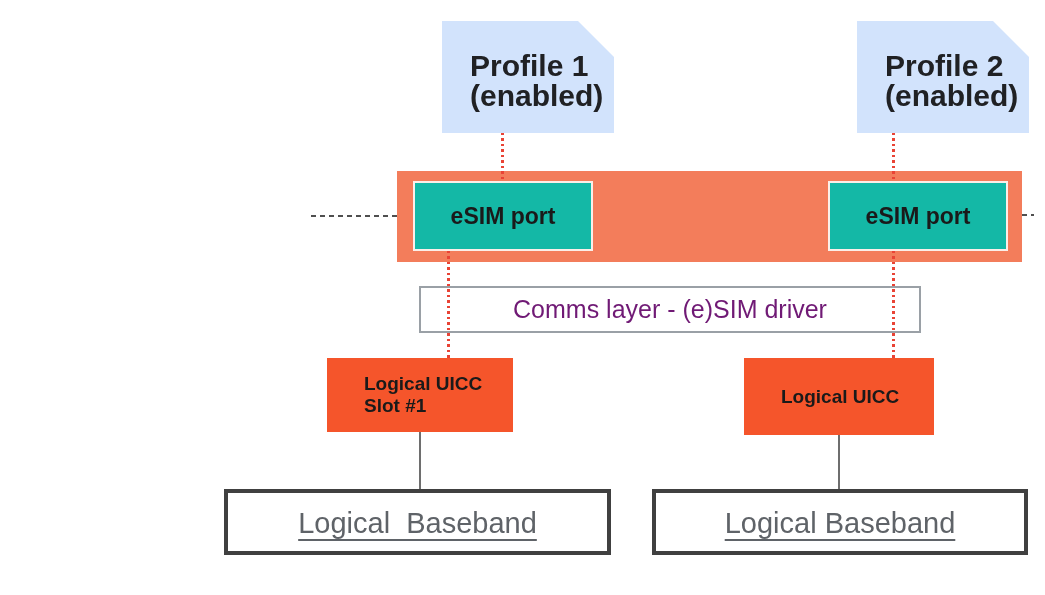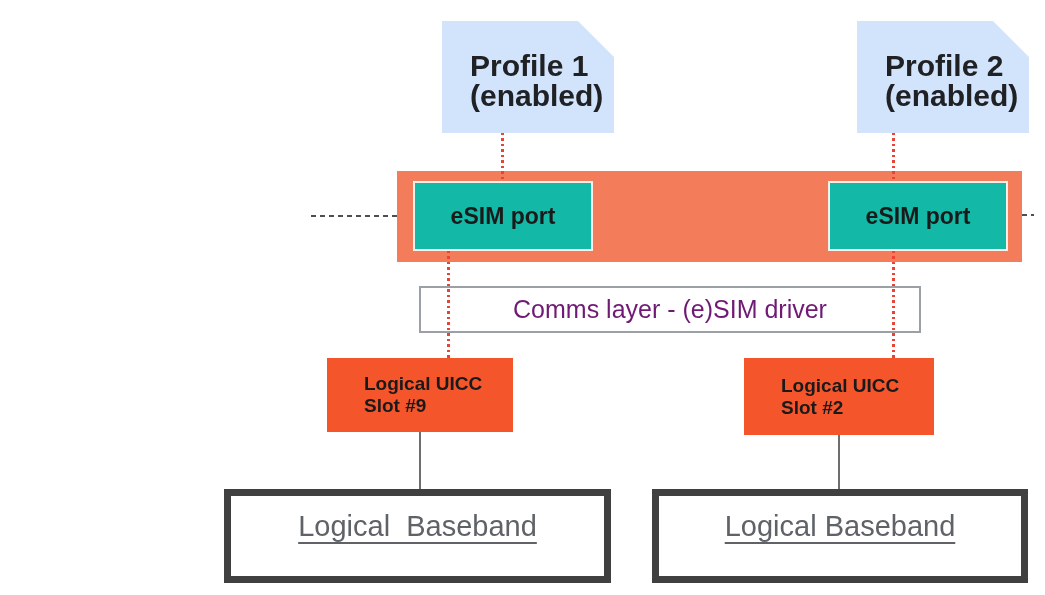--- a/index.html
+++ b/index.html
@@ -93,23 +93,23 @@
     padding-left: 37px;
     font-weight: 700; font-size: 19px; line-height: 22px; color: #1A1A1A;
   }
   .uicc-slot-1 { left: 327px; width: 186px; height: 74px; }
   .uicc-slot-2 { left: 744px; width: 190px; height: 77px; }
 
   
   .baseband-box {
     position: absolute;
     top: 489px;
-    height: 94px;
+    height: 66px;
     background: #ffffff;
-    border: 7px solid #404040;
+    border: 4px solid #404040;
     text-align: center;
     padding-top: 14px;
   }
   .baseband-1 { left: 224px; width: 387px; }
   .baseband-2 { left: 652px; width: 376px; }
   .baseband-label {
     font-size: 29px;
     color: #5F6368;
     text-decoration: underline;
     text-decoration-thickness: 2px;
@@ -175,25 +175,24 @@
 
   <div class="comms-box">
     <span>Comms layer - (e)SIM driver</span>
   </div>
 
   <div class="red-dotted-v rd-2"></div>
   <div class="red-dotted-v rd-4"></div>
 
   <div class="uicc-slot uicc-slot-1">
     <span>Logical UICC</span>
-    <span>Slot #9</span>
+    <span>Slot #1</span>
   </div>
   <div class="uicc-slot uicc-slot-2">
     <span>Logical UICC</span>
-    <span>Slot #2</span>
   </div>
 
   <div class="gray-solid-v gl-1"></div>
   <div class="gray-solid-v gl-2"></div>
 
   <div class="baseband-box baseband-1">
     <span class="baseband-label">Logical  Baseband</span>
   </div>
   <div class="baseband-box baseband-2">
     <span class="baseband-label">Logical Baseband</span>

